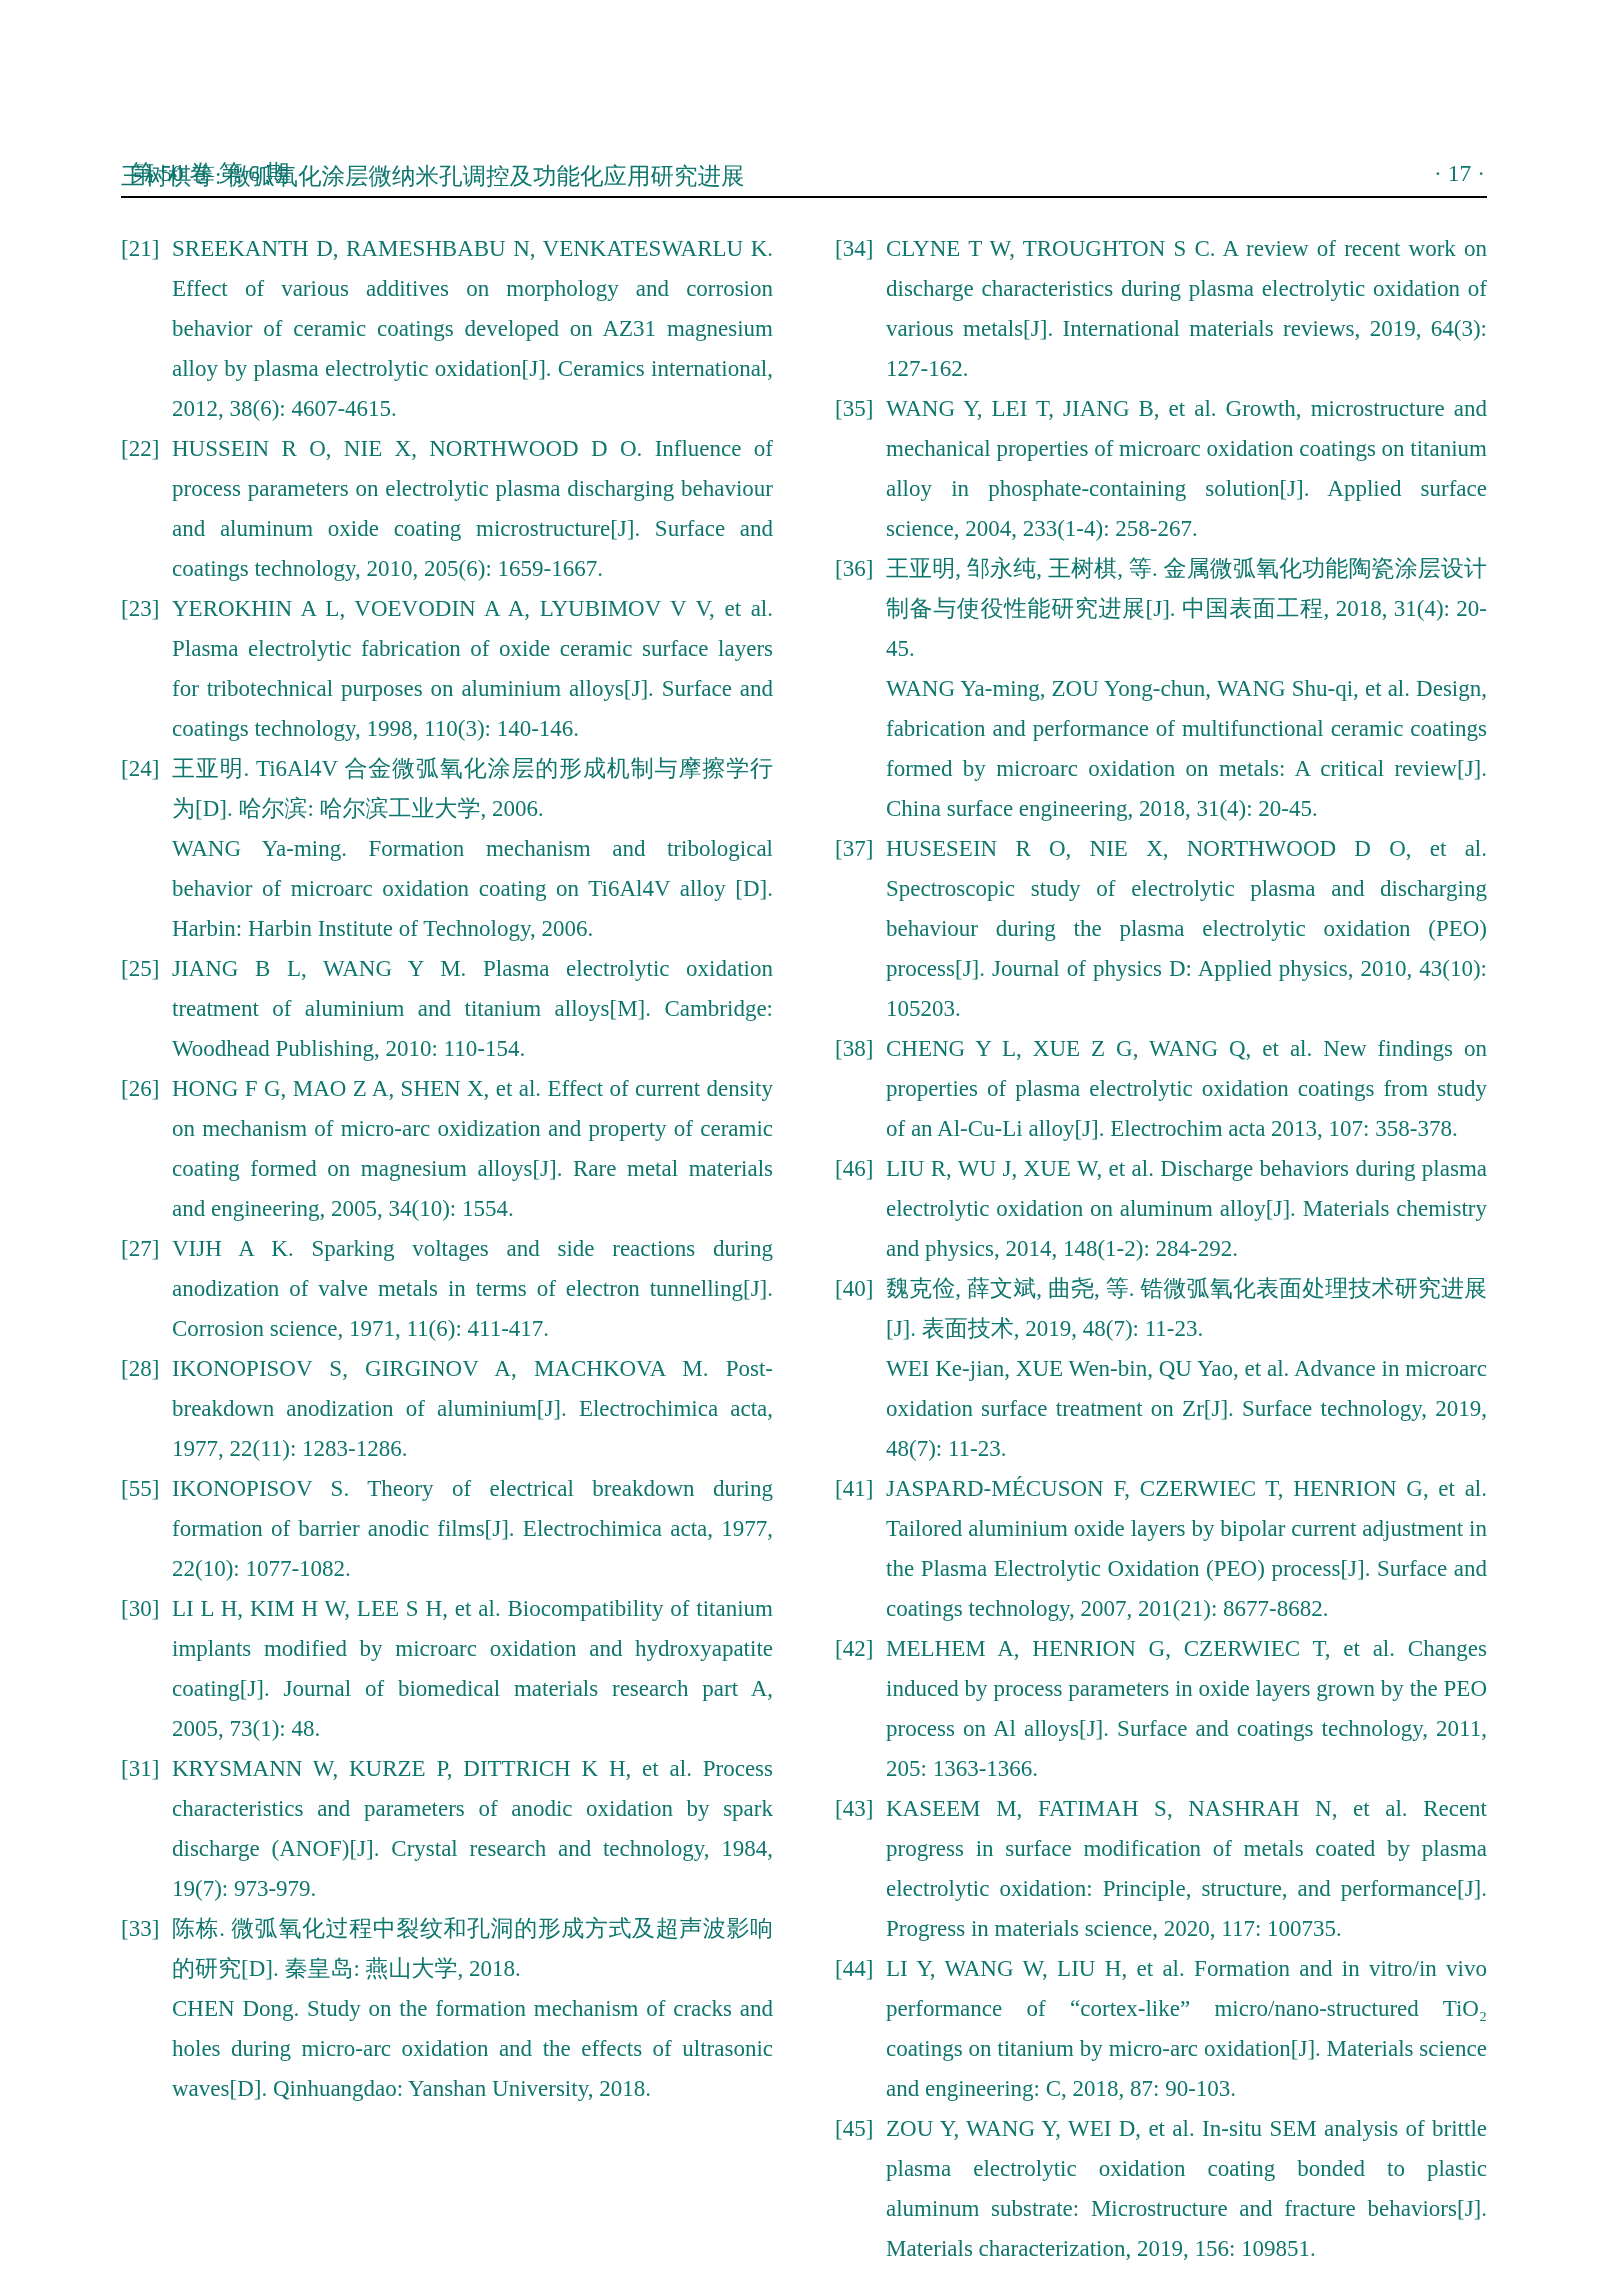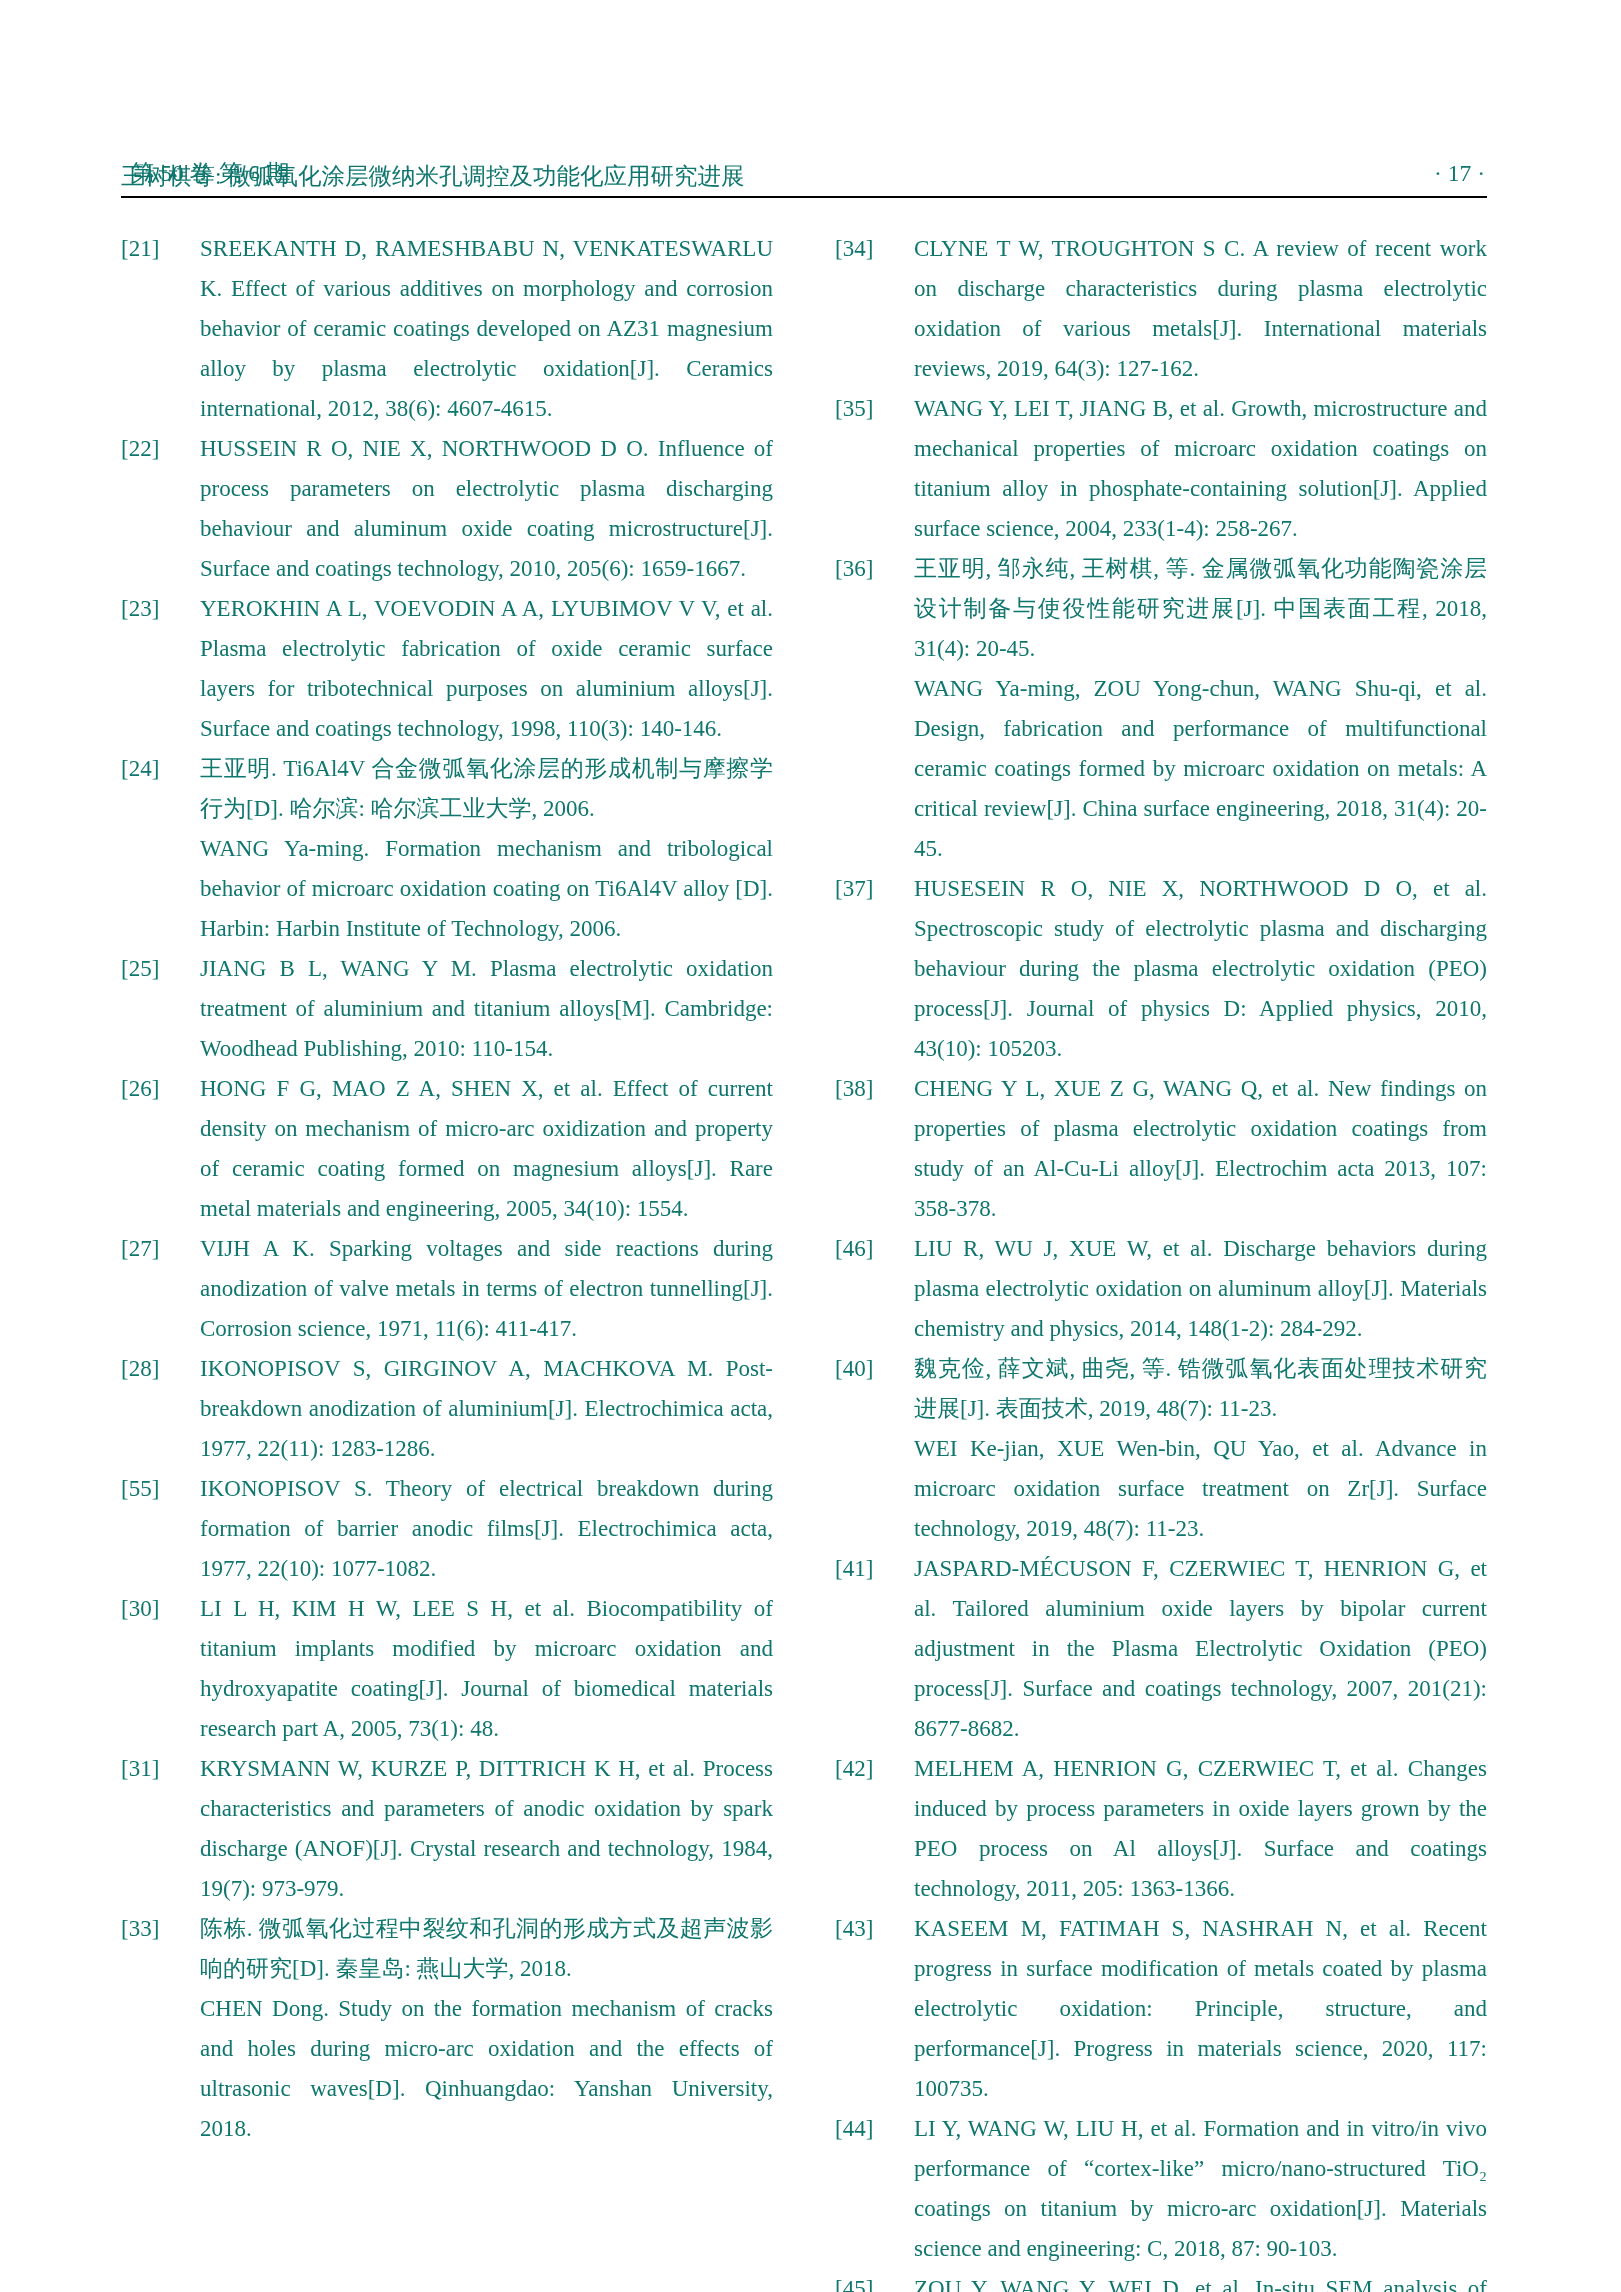--- a/index.html
+++ b/index.html
@@ -32,21 +32,21 @@
     left:121px; top:229px;
     width:1366px;
     display:flex;
     gap:62px;
   }
   .column {
     width:652px;
     font-size:23px;
     line-height:40px;
   }
-  .ref-item { display:flex; align-items:flex-start;gap:28px; }
+  .ref-item { display:flex; align-items:flex-start; }
   .ref-label { flex:0 0 51px; }
   .ref-body  { flex:1; min-width:0; text-align:justify; }
   .ref-para  { margin:0; }
 </style>
 </head>
 <body>
 
 <div class="page">
 
   <header class="page-header">

